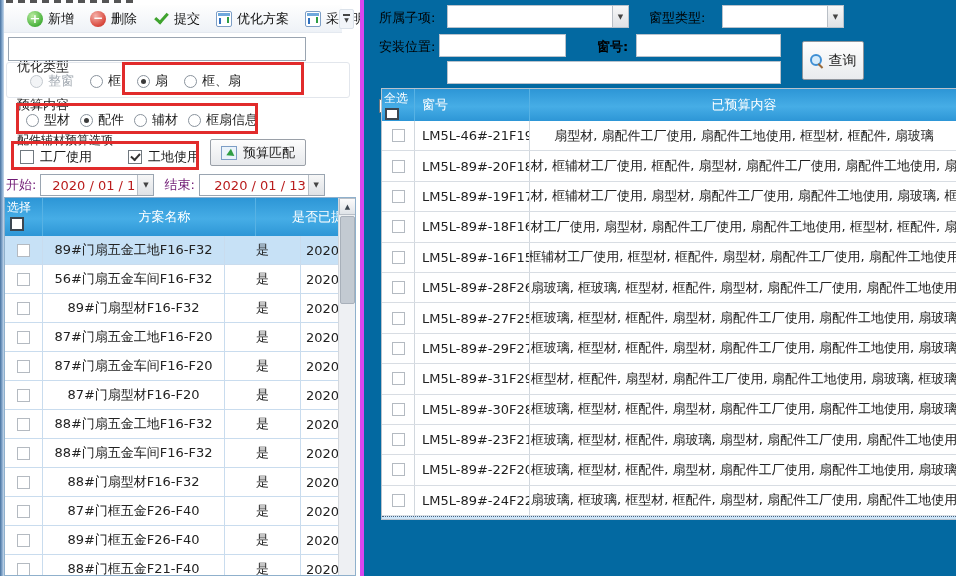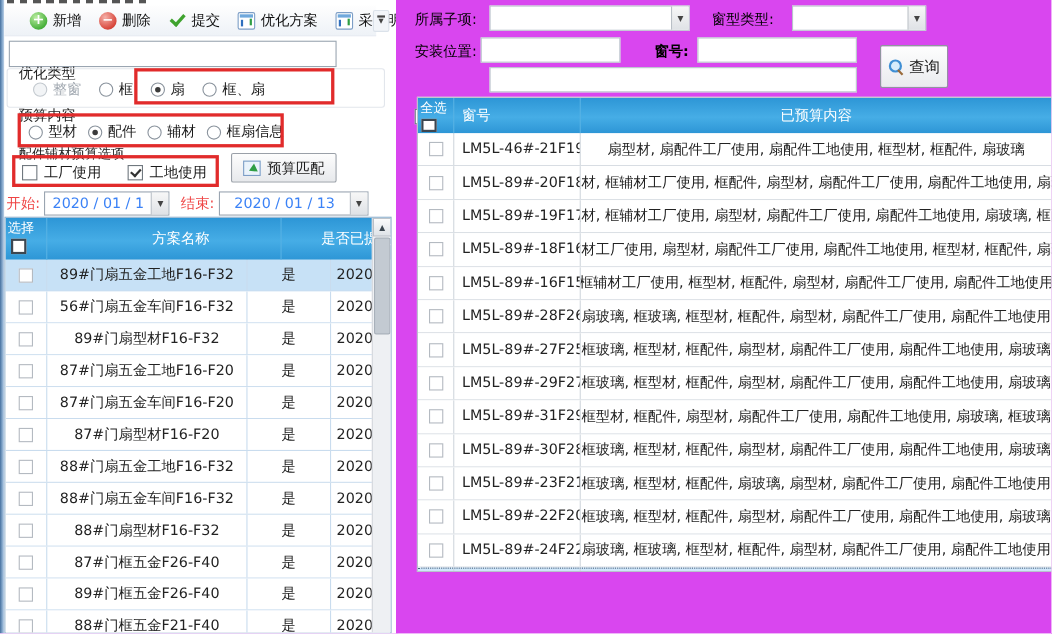--- a/index.html
+++ b/index.html
@@ -5,21 +5,21 @@
   * { box-sizing: border-box; margin: 0; padding: 0; }
   html,body { width:956px; height:576px; overflow:hidden; }
   body { font-family:"DejaVu Sans", sans-serif; font-size:12px; color:#1a1a1a; background:#fff; }
   .app { position:relative; width:956px; height:576px; background:#fff; overflow:hidden; }
 
   
   .win-edge { position:absolute; left:0; top:0; width:4px; height:576px;
     background:linear-gradient(90deg,#46719f,#8fb0d2 60%,#c9d9ea); }
 
   .left-panel { position:absolute; left:4px; top:0; width:352px; height:576px; background:#fff; }
-  .right-panel { position:absolute; left:360px; top:0; width:596px; height:576px; background:#d946ef; border-left:2px solid #d946ef; }
+  .right-panel { position:absolute; left:360px; top:0; width:596px; height:576px; background:#0369a1; border-left:4px solid #d946ef; }
 
   
   .top-sliver { position:absolute; left:2px; top:0; width:128px; height:3px;
     background:repeating-linear-gradient(90deg,#555 0 7px, transparent 7px 12px); }
 
   
   .toolbar { position:absolute; left:0; top:5px; width:338px; height:28px;
     background:linear-gradient(#fefefe,#eef2f7); border-bottom:1px solid #e4e9f0;
     display:flex; align-items:center; padding-left:8px; }
   .gripper { width:3px; height:20px; margin-right:7px;
@@ -68,23 +68,23 @@
   .red-box { position:absolute; border:3px solid #e12b2b; pointer-events:none; }
 
   .match-btn { position:absolute; left:206px; top:139px; width:96px; height:27px;
     background:linear-gradient(#fdfdfd,#e7e9ec); border:1px solid #9aa0a8; border-radius:2px;
     display:flex; align-items:center; justify-content:center; gap:6px; font-size:13px; }
   .icon-match { width:16px; height:14px; background:#eaf3fb; border:1px solid #7d9ec6; position:relative; flex:none; }
   .icon-match::after { content:""; position:absolute; right:1px; bottom:1px; width:0; height:0;
     border-left:7px solid #2f9e44; border-top:4px solid transparent; border-bottom:4px solid transparent; transform:rotate(35deg); }
 
   .date-row { position:absolute; left:2px; top:173px; width:340px; height:24px; display:flex; align-items:center; gap:4px; }
-  .date-label { font-size:13px; color:#ef4444; }
+  .date-label { font-size:13px; color:#701a75; }
   .date-combo { height:22px; border:1px solid #9aa5b1; background:#fff; display:flex; align-items:center; }
-  .date-combo .val { flex:1; text-align:center; font-size:13px; color:#3b82f6; padding:0 2px; white-space:nowrap; }
+  .date-combo .val { flex:1; text-align:right; font-size:13px; color:#b91c1c; padding:0 2px; white-space:nowrap; }
   .combo-arrow { width:16px; height:100%; background:linear-gradient(#f7f7f7,#dfe2e6); border-left:1px solid #b9bfc6;
     font-size:7px; color:#444; display:flex; align-items:center; justify-content:center; }
 
   
   .grid { position:absolute; border:1px solid #8fb0cc; overflow:hidden; background:#fff; }
   .grid-header { display:flex; background:linear-gradient(180deg,#2d96d6,#46ade6 55%,#2d96d6); color:#fff; position:relative; }
   .gh-cell { display:flex; align-items:center; justify-content:center; font-size:13px; border-right:1px solid #57b2e4; }
   .gh-sel { flex-direction:column; align-items:flex-start; justify-content:flex-start; padding:1px 2px; }
   .gh-sel .hdr-chk { margin:1px 0 0 3px; }
   .hdr-chk { width:14px; height:14px; background:#fff; border:2px solid #3c4650; }
@@ -213,21 +213,21 @@
           <span>辅材</span>
         </label>
         <label class="radio-item unchecked">
           <span class="radio"></span>
           <span>框扇信息</span>
         </label>
     </div>
     <div class="red-box" style="left:12px;top:103px;width:242px;height:31px;"></div>
 
     <div class="grp-label" style="left:13px;top:132px;font-size:12px;">配件辅材预算选项</div>
-    <div class="radio-row" style="left:16px;top:148px;gap:24px;">
+    <div class="radio-row" style="left:16px;top:148px;gap:36px;">
       <label class="chk-item">
           <span class="chk"></span>
           <span>工厂使用</span>
         </label>
         <label class="chk-item checked">
           <span class="chk"></span>
           <span>工地使用</span>
         </label>
     </div>
     <div class="red-box" style="left:7px;top:141px;width:188px;height:29px;"></div>
@@ -237,21 +237,21 @@
       <span>预算匹配</span>
     </div>
 
     <div class="date-row">
       <span class="date-label">开始:</span>
       <div class="date-combo" style="width:114px;">
         <span class="val">2020 / 01 / 1</span>
         <span class="combo-arrow">▼</span>
       </div>
       <span class="date-label" style="margin-left:6px;">结束:</span>
-      <div class="date-combo" style="width:136px;">
+      <div class="date-combo" style="width:126px;">
         <span class="val">2020 / 01 / 13</span>
         <span class="combo-arrow">▼</span>
       </div>
     </div>
 
     <div class="grid plan-grid">
       <div class="grid-header">
         <div class="gh-cell gh-sel col-sel">
           <span style="font-size:12px;">选择</span>
           <span class="hdr-chk"></span>

